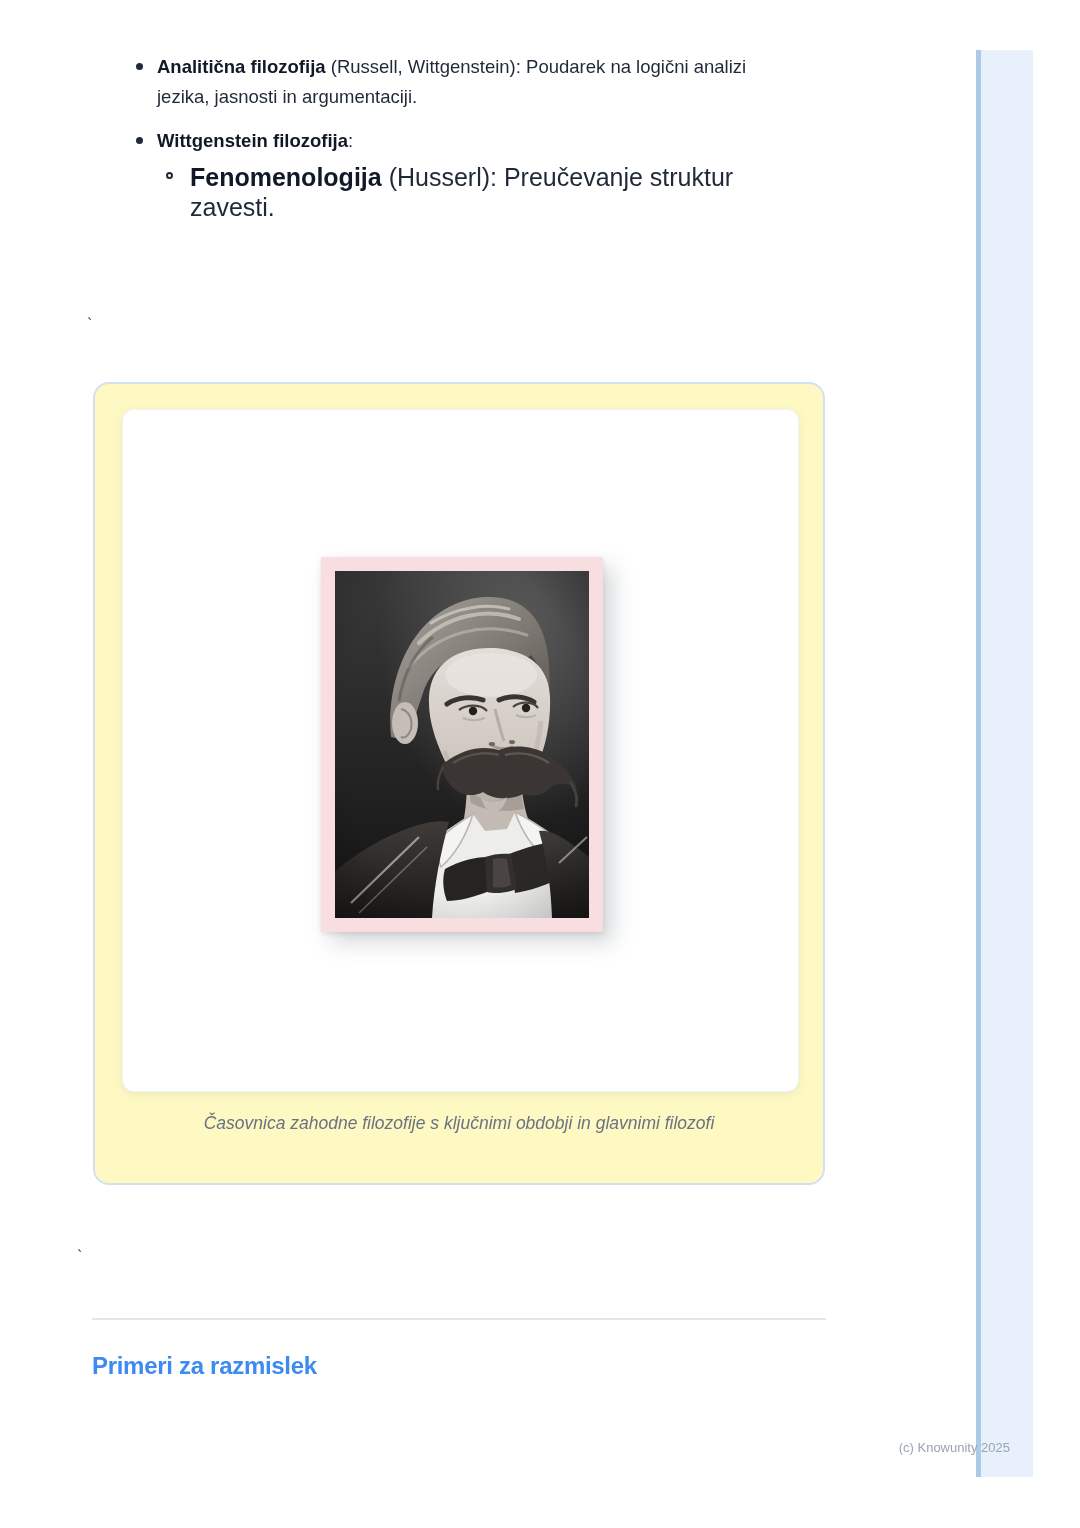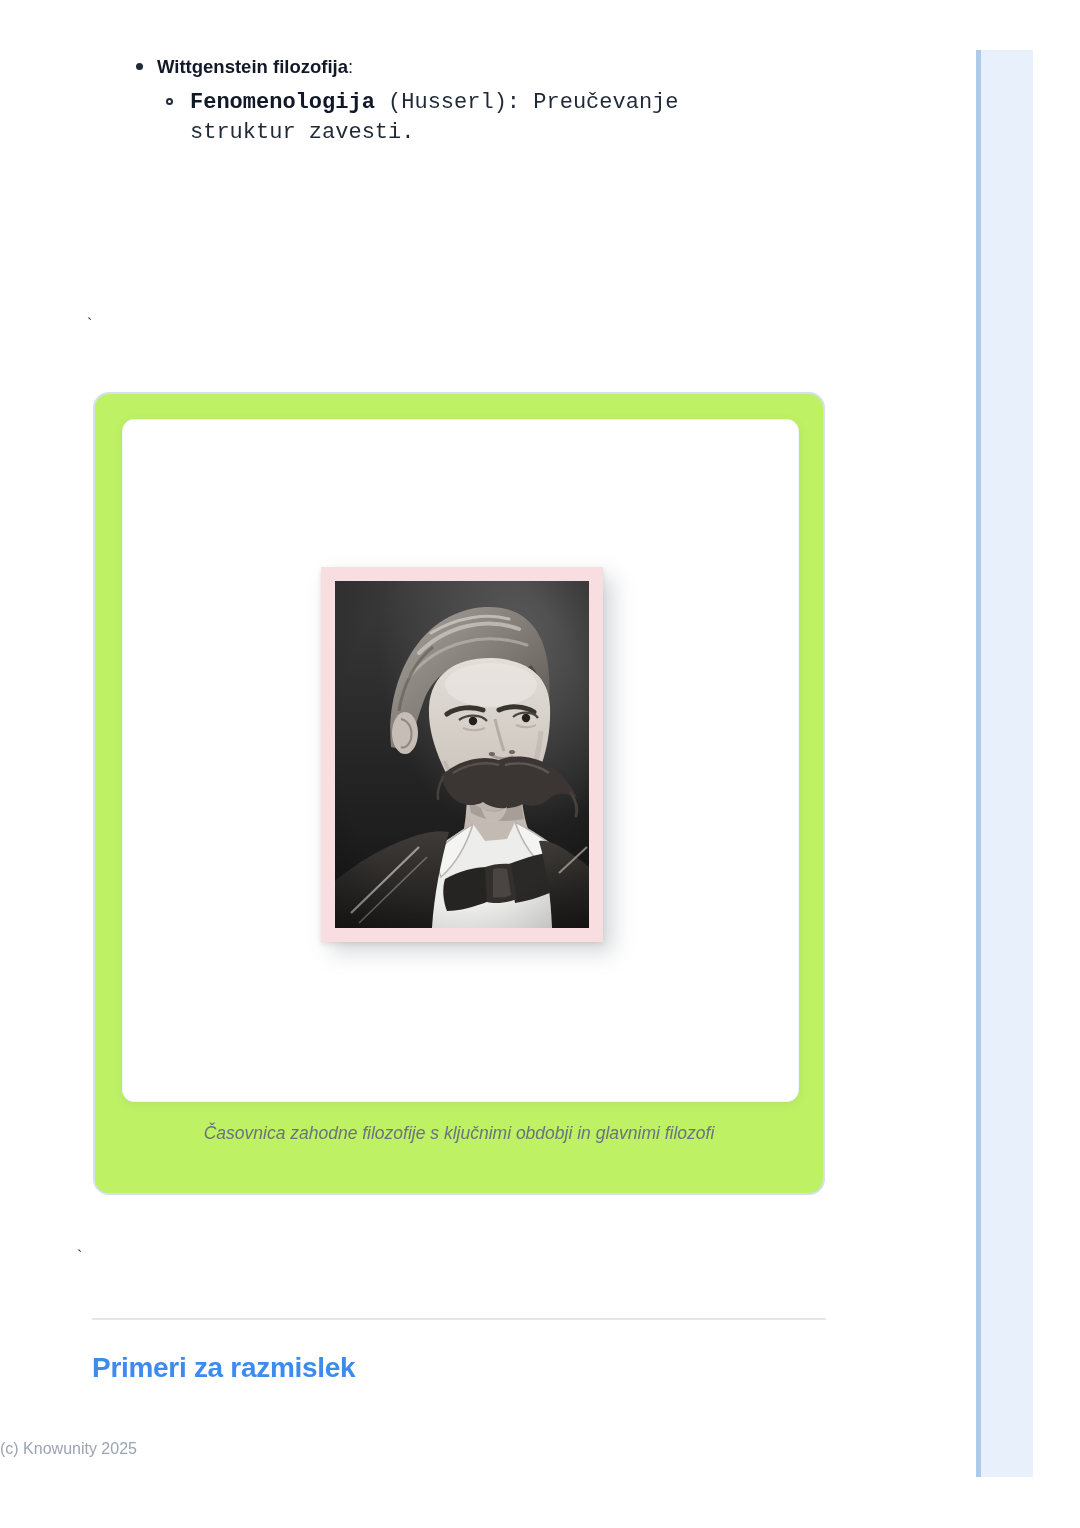--- a/index.html
+++ b/index.html
@@ -10,61 +10,65 @@
   .scroll-track { position:absolute; left:976px; top:50px; width:57px; height:1427px;
                   background:#e7f0fb; border-left:5px solid #aecae9; z-index:1; }
 
   
   .notes-list { position:absolute; left:135px; top:52px; list-style:none; z-index:2; }
   .mi { position:relative; padding-left:22px; font-size:18.5px; line-height:30px; margin-bottom:14px; }
   .mi > .txt { display:inline-block; width:640px; vertical-align:top; }
   .marker.dot { position:absolute; left:1px; top:11px; width:7px; height:7px; border-radius:50%;
                 background:#1f2937; }
   .sub-list { list-style:none; margin-top:6px; }
-  .si { position:relative; padding-left:33px; font-size:22px; line-height:30px; margin-bottom:14px;font-family:Liberation Mono, monospace; }
+  .si { position:relative; padding-left:33px; font-size:25px; line-height:30px; margin-bottom:14px; }
   .si:last-child { margin-bottom:0; }
   .si > .txt { display:inline-block; width:585px; vertical-align:top; }
   .marker.circle { position:absolute; left:9px; top:10px; width:7px; height:7px; border-radius:50%;
                    background:transparent; border:2px solid #1f2937; }
   b { font-weight:700; color:#111827; }
 
   .stray-mark { position:absolute; font-size:16px; color:#374151; z-index:2; }
   .stray-1 { left:87px; top:316px; }
   .stray-2 { left:77px; top:1248px; }
 
   
-  .figure-card { position:absolute; left:93px; top:392px; width:732px; height:803px;
-                 background:#bef264; border:2px solid #d2e0f0; border-radius:16px; z-index:2; }
+  .figure-card { position:absolute; left:93px; top:382px; width:732px; height:803px;
+                 background:#fef9c3; border:2px solid #d2e0f0; border-radius:16px; z-index:2; }
   .inner-card { position:absolute; left:27px; top:25px; width:677px; height:683px;
                 background:#ffffff; border:1px solid #f0f4f8; border-radius:12px;
                 box-shadow:0 2px 8px rgba(100,116,139,0.12); }
   .photo-frame { position:absolute; left:198px; top:147px; width:282px; height:375px;
                  padding:14px; background:#f8dde1;
                  box-shadow:10px 10px 20px rgba(120,130,140,0.32), 0 2px 5px rgba(0,0,0,0.10); }
   .photo { width:254px; height:347px; overflow:hidden; background:#1d1d1d; }
   .photo svg { display:block; }
   .figure-caption { position:absolute; left:0; top:729px; width:100%; text-align:center;
                     font-style:italic; font-size:17.5px; color:#6b7280; }
 
   .divider { position:absolute; left:92px; top:1318px; width:734px; height:2px; background:#e4e7ea; z-index:2; }
 
-  .section-heading { position:absolute; left:92px; top:1352px; font-size:28px; font-weight:700;
+  .section-heading { position:absolute; left:92px; top:1352px; font-size:24px; font-weight:700;
                      color:#3d8bef; letter-spacing:-0.3px; z-index:2; }
 
-  .footer-credit { position:absolute; left:0; top:1440px; width:1010px; text-align:left;
-                   font-size:16px; color:#9aa4b2; z-index:3; }
+  .footer-credit { position:absolute; left:0; top:1440px; width:1010px; text-align:right;
+                   font-size:13px; color:#9aa4b2; z-index:3; }
 </style>
 </head>
 <body>
 
 <div>
 
   <div class="scroll-track"></div>
 
   <ul class="notes-list">
+    <li class="mi">
+      <span class="marker dot"></span>
+      <span class="txt"><b>Analitična filozofija</b><span> (Russell, Wittgenstein): Poudarek na logični analizi jezika, jasnosti in argumentaciji.</span></span>
+    </li>
     <li class="mi">
       <span class="marker dot"></span>
       <span class="txt"><b>Wittgenstein filozofija</b><span>:</span></span>
       <ul class="sub-list">
         <li class="si">
           <span class="marker circle"></span>
           <span class="txt"><b>Fenomenologija</b><span> (Husserl): Preučevanje struktur zavesti.</span></span>
         </li>
       </ul>
     </li>

